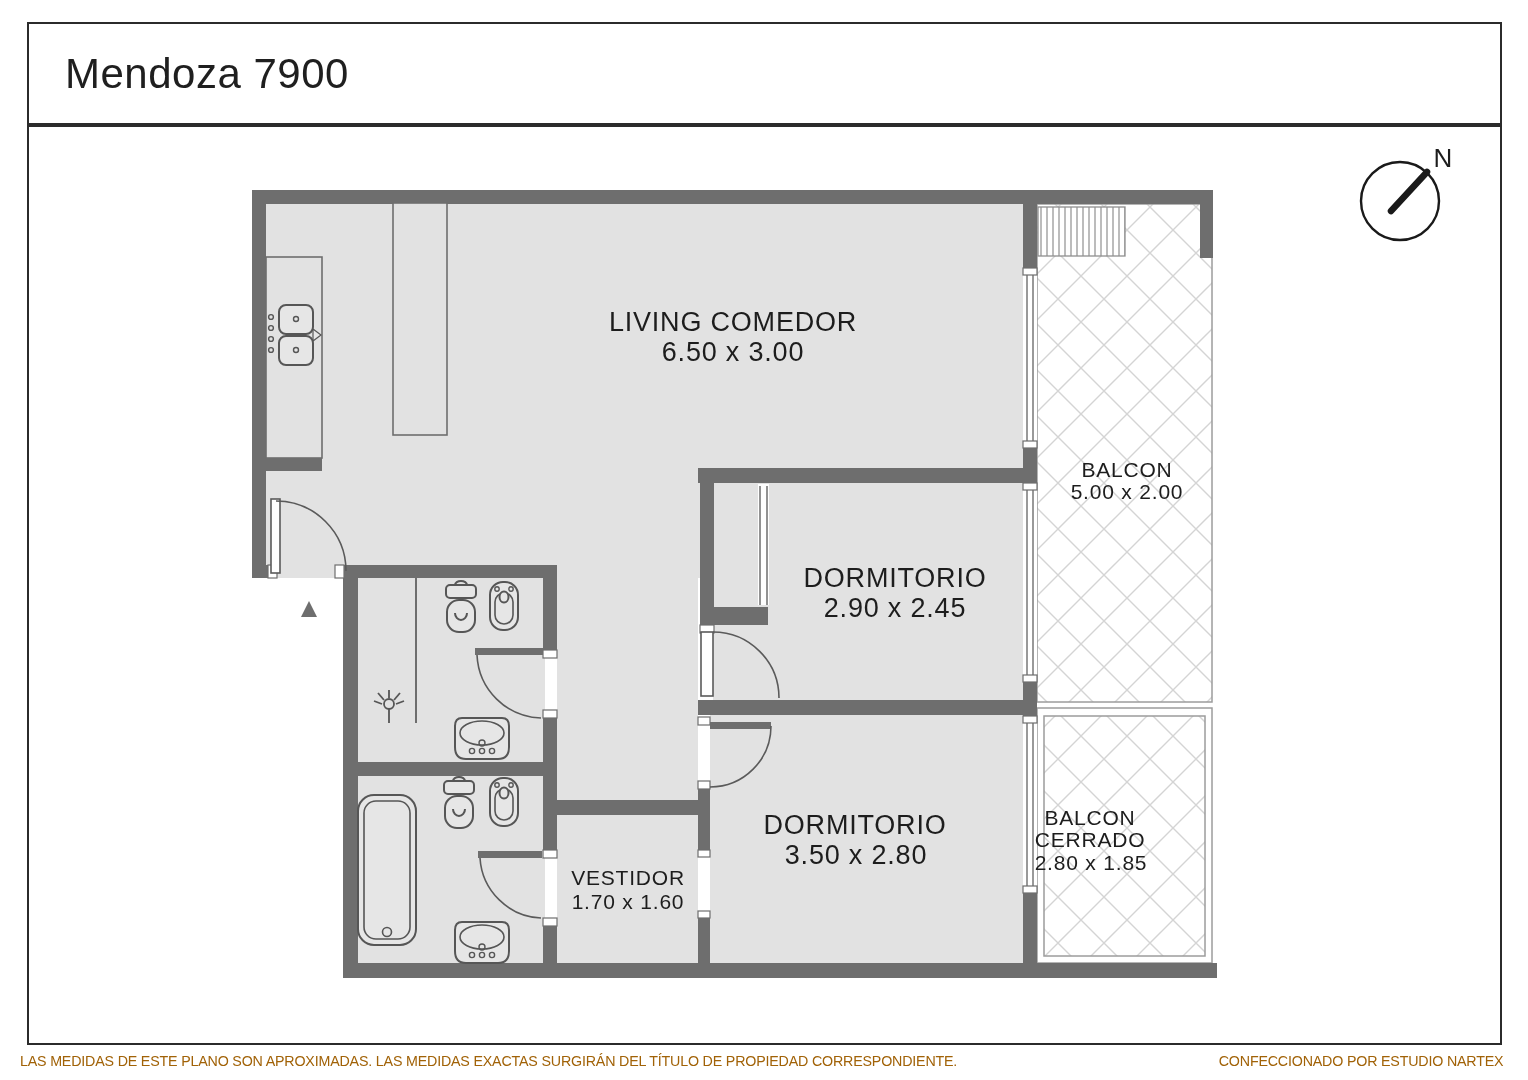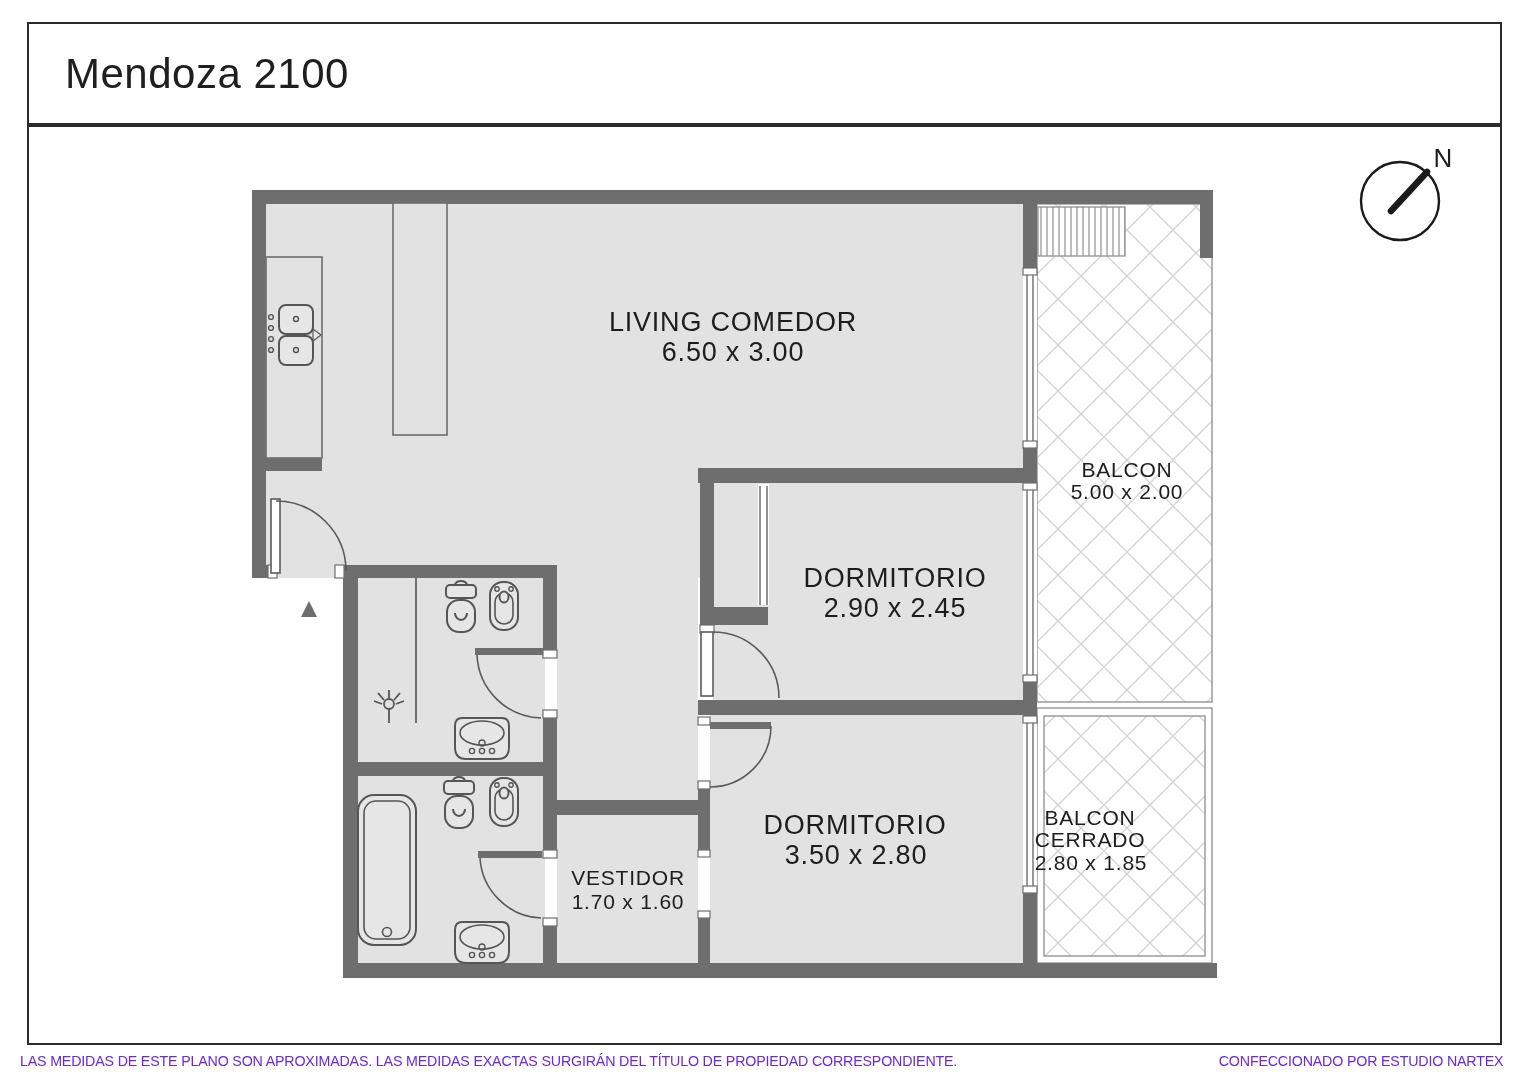--- a/index.html
+++ b/index.html
@@ -1,36 +1,36 @@
 <!DOCTYPE html>
 <html><head>
 <meta charset="utf-8">
 <style>
   html,body{margin:0;padding:0;background:#ffffff;width:1528px;height:1080px;overflow:hidden;}
   .page{position:relative;width:1528px;height:1080px;font-family:"Liberation Sans",sans-serif;}
   .title-box{position:absolute;left:27px;top:22px;width:1471px;height:99px;border:2px solid #2b2b2b;background:#ffffff;}
   .title-text{position:absolute;left:36px;top:0;height:99px;line-height:99px;font-size:42px;font-weight:500;color:#1f1f1f;letter-spacing:0.5px;}
   .plan-box{position:absolute;left:27px;top:125px;width:1471px;height:916px;border:2px solid #2b2b2b;background:#ffffff;}
   .plan-svg{position:absolute;left:0;top:0;width:1528px;height:1080px;}
-  .footer{position:absolute;top:1052px;left:0;width:1528px;height:22px;font-size:15.5px;color:#6d28d9;text-decoration:underline;}
+  .footer{position:absolute;top:1052px;left:0;width:1528px;height:22px;font-size:15.5px;color:#a16207;text-decoration:underline;}
   .footer-left{position:absolute;left:20px;top:0;white-space:nowrap;transform:scaleX(0.92);transform-origin:left center;letter-spacing:-0.2px;}
   .footer-right{position:absolute;right:25px;top:0;white-space:nowrap;transform:scaleX(0.92);transform-origin:right center;letter-spacing:-0.2px;}
   text{font-family:"Liberation Sans",sans-serif;fill:#1d1d1d;}
   .rlabel{text-anchor:middle;letter-spacing:0.8px;}
   .fs27{font-size:27px;}
   .fs21{font-size:21px;}
   .fs26{font-size:26px;}
 </style>
 </head>
 <body>
 
 <div class="page">
 
   <div class="title-box">
-    <div class="title-text">Mendoza 2100</div>
+    <div class="title-text">Mendoza 7900</div>
   </div>
 
   <div class="plan-box"></div>
 
   <svg class="plan-svg" viewBox="0 0 1528 1080" xmlns="http://www.w3.org/2000/svg">
     <defs>
       <pattern id="hatch" width="46" height="46" patternUnits="userSpaceOnUse">
         <rect width="46" height="46" fill="#ffffff"></rect>
         <path d="M0,23 L23,0 M23,46 L46,23 M0,23 L23,46 M23,0 L46,23" stroke="#d4d4d4" stroke-width="1.4" fill="none"></path>
       </pattern>

